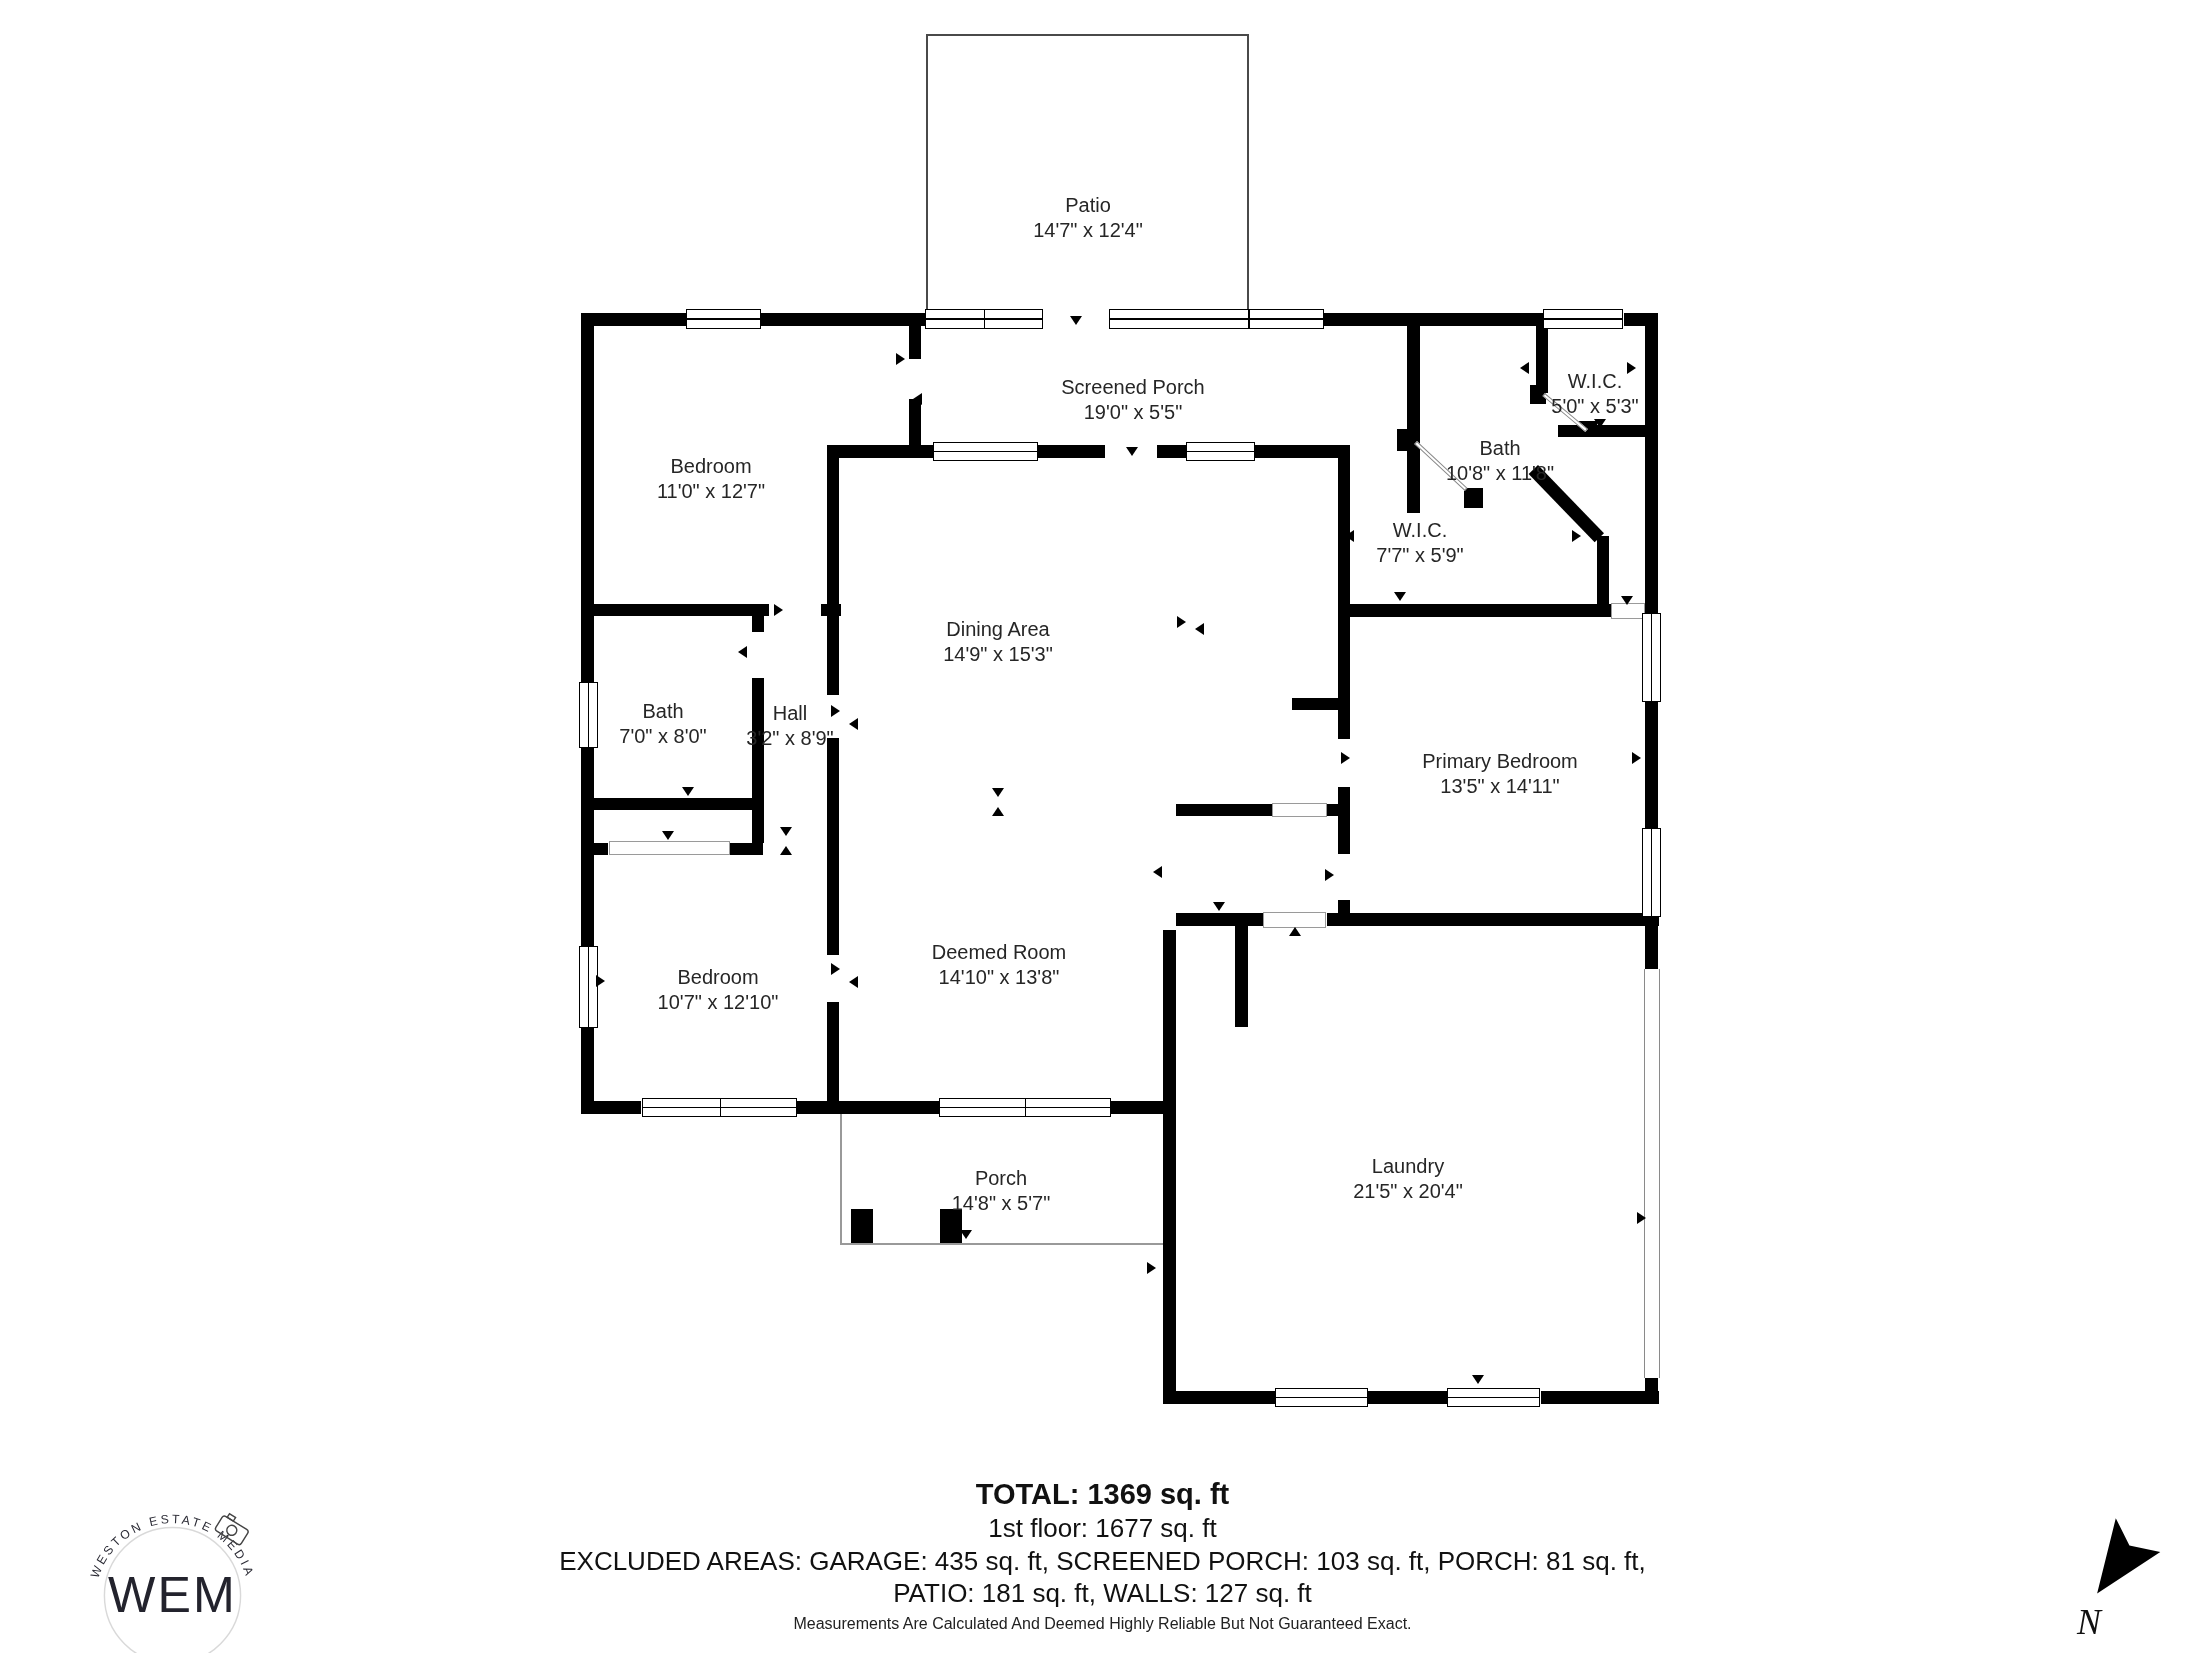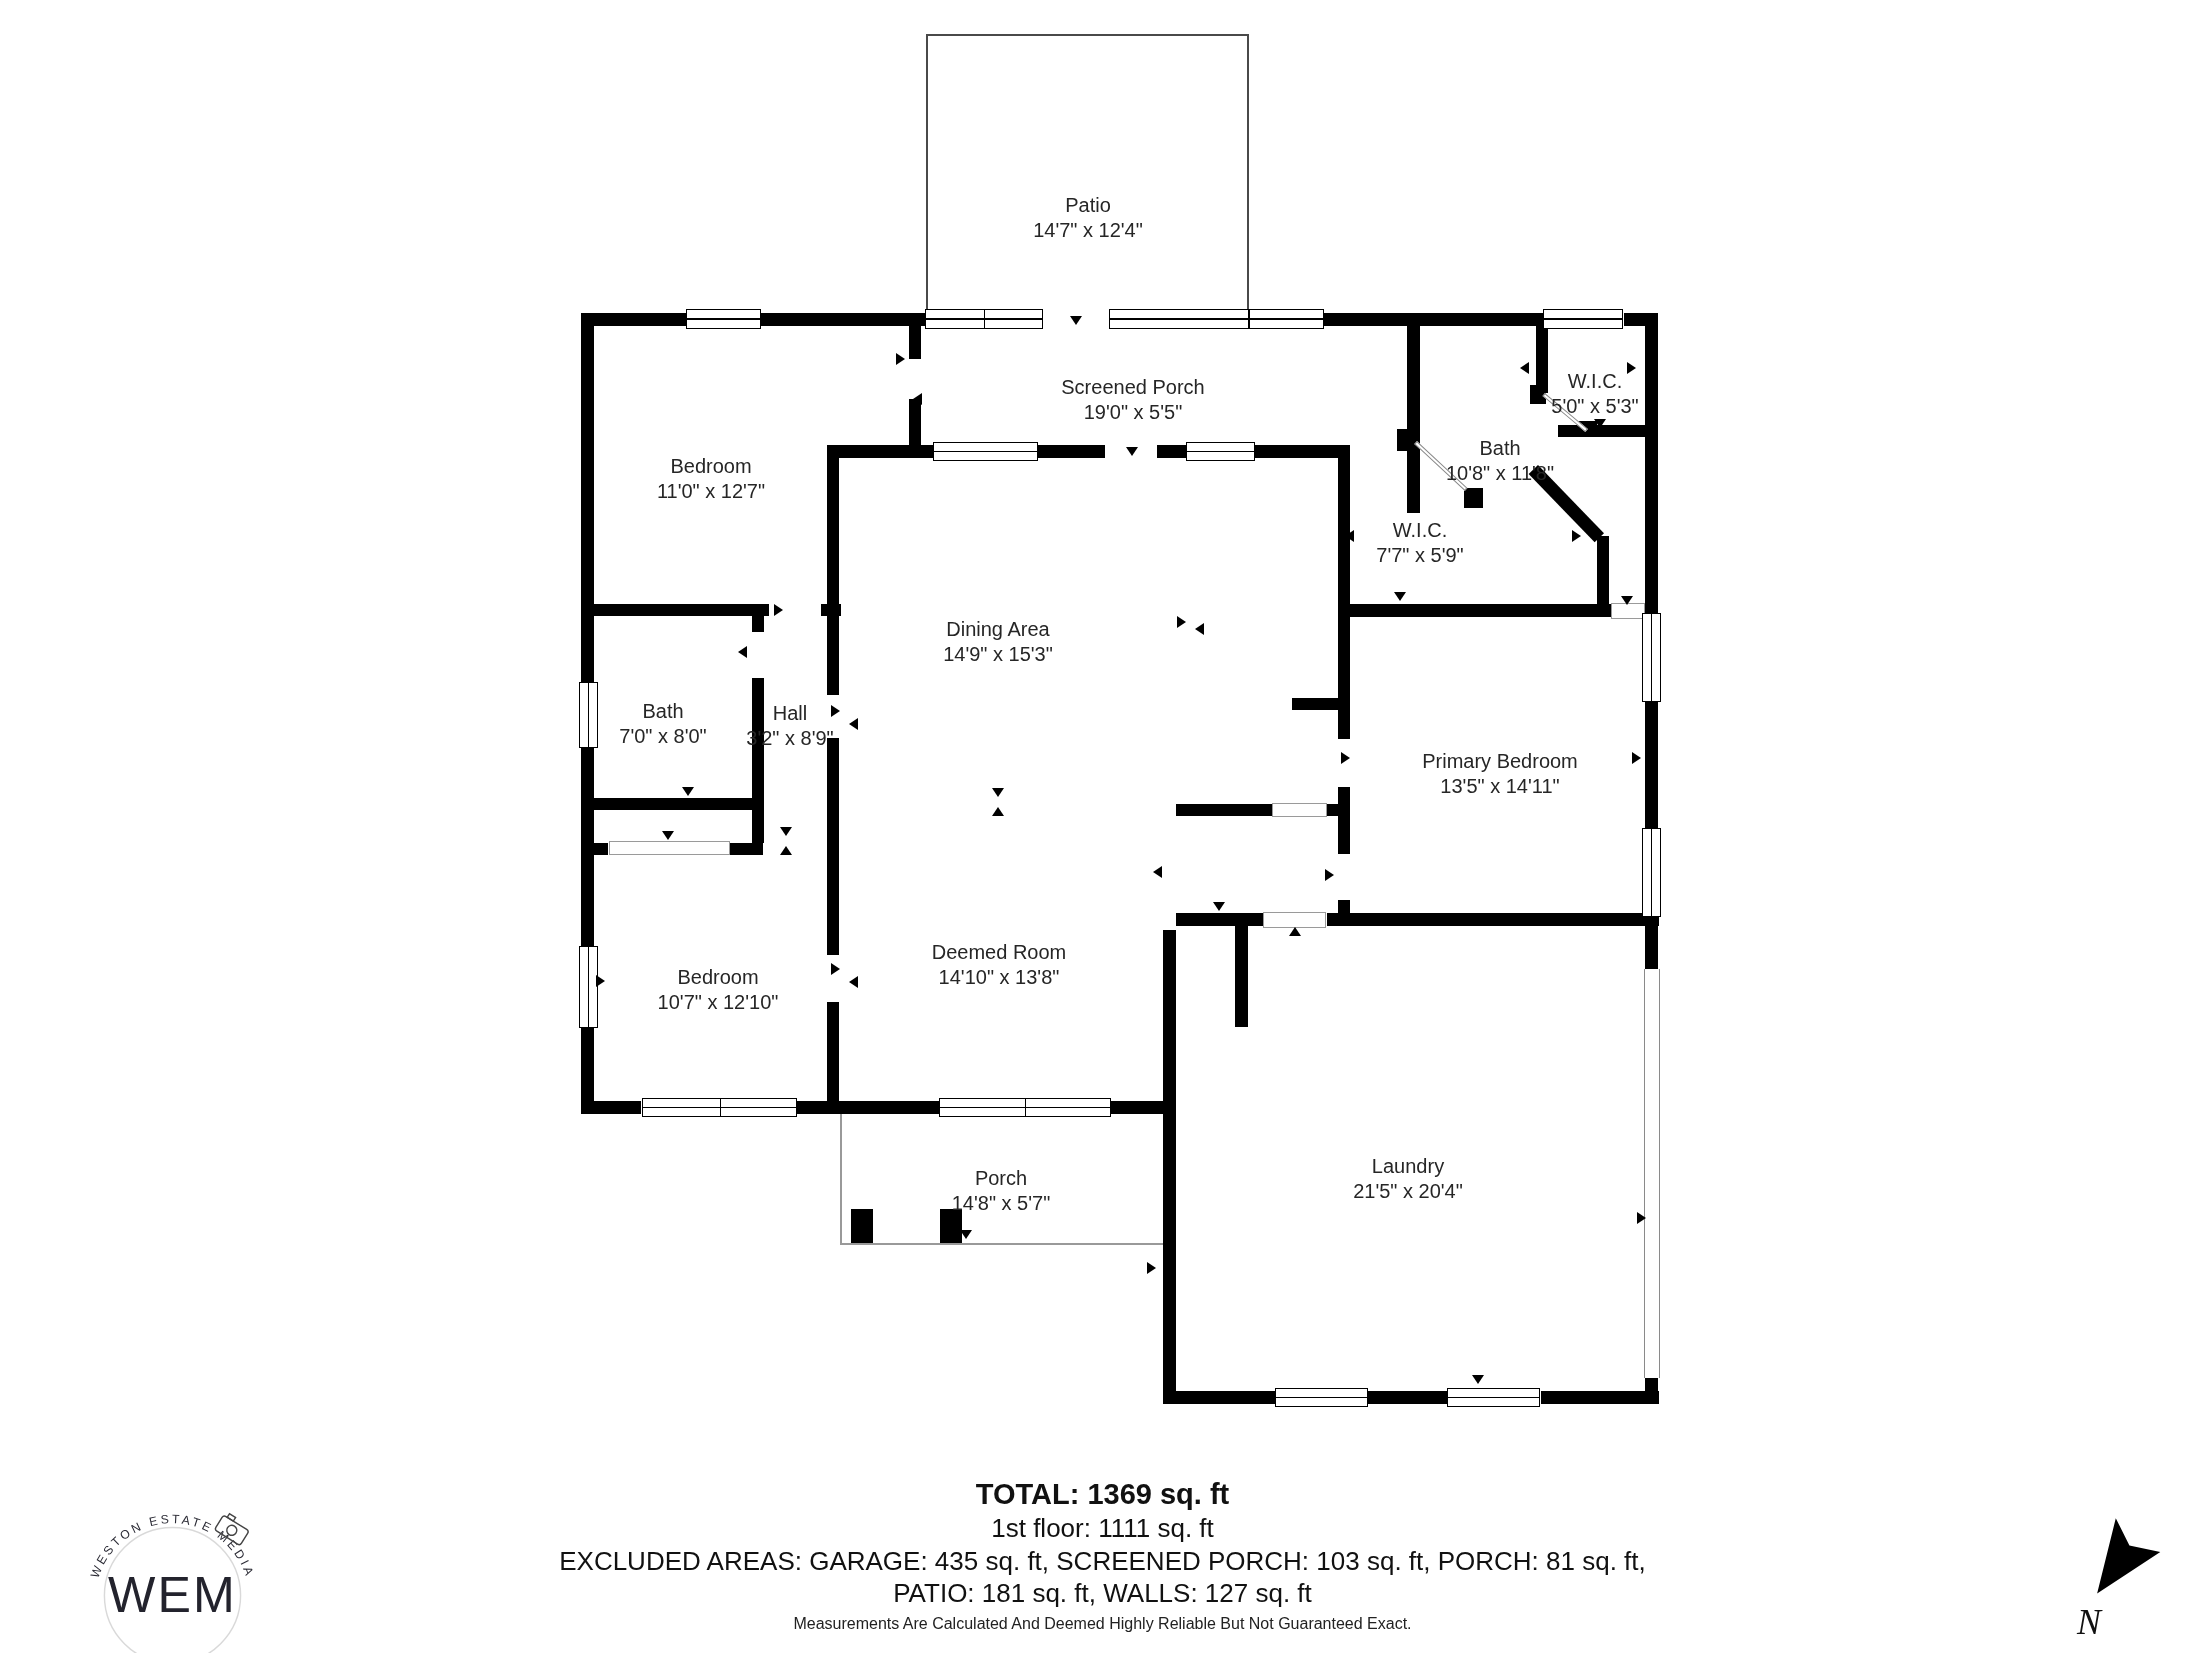--- a/index.html
+++ b/index.html
@@ -247,21 +247,21 @@
       <span class="d">14'8" x 5'7"</span>
     </div>
   <div class="room" style="left:1408px;top:1154px;">
       <span class="n">Laundry</span>
       <span class="d">21'5" x 20'4"</span>
     </div>
 </div>
 
 <div id="footer">
   <div class="t1">TOTAL: 1369 sq. ft</div>
-  <div class="t2">1st floor: 1111 sq. ft</div>
+  <div class="t2">1st floor: 1677 sq. ft</div>
   <div class="t3">EXCLUDED AREAS: GARAGE: 435 sq. ft, SCREENED PORCH: 103 sq. ft, PORCH: 81 sq. ft,</div>
   <div class="t3">PATIO: 181 sq. ft, WALLS: 127 sq. ft</div>
 </div>
 <div id="disc">Measurements Are Calculated And Deemed Highly Reliable But Not Guaranteed Exact.</div>
 
 <svg style="position:absolute;left:72px;top:1506px;" width="201" height="172" viewBox="0 0 280 240">
   <circle cx="140" cy="125" r="95" fill="none" stroke="#d9d9d9" stroke-width="2"></circle>
   <defs>
       <path id="arcpath" d="M 32 132 A 108 108 0 0 1 248 132"></path>
     </defs>

